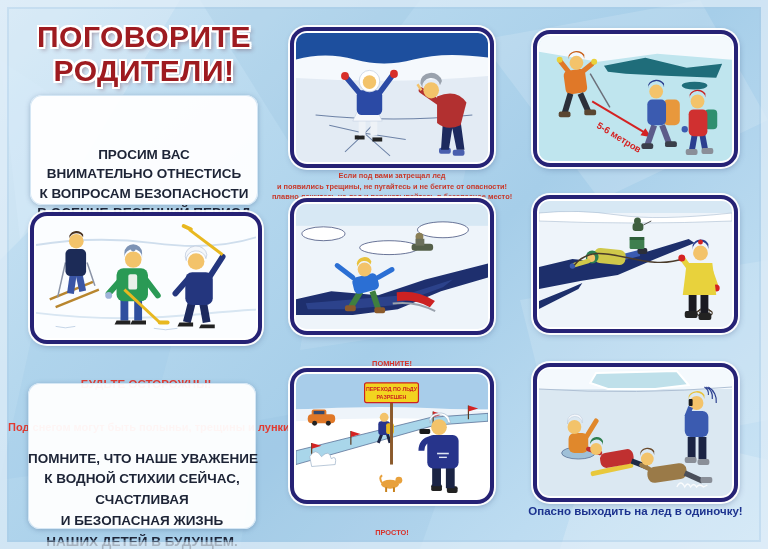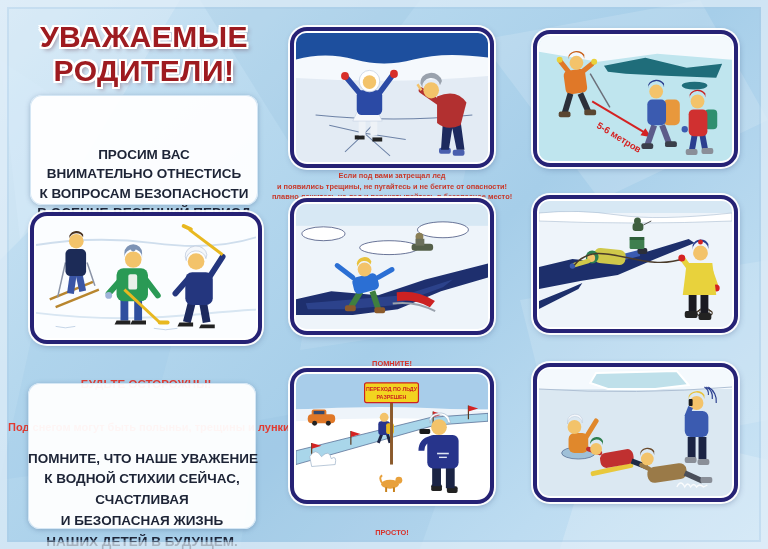--- a/index.html
+++ b/index.html
@@ -61,21 +61,21 @@
     <polygon points="200,0 420,0 300,160" fill="#8fbede" opacity=".20"></polygon>
     <polygon points="480,40 700,0 768,120 600,200" fill="#ffffff" opacity=".15"></polygon>
     <polygon points="40,300 200,240 140,460 0,480" fill="#9cc8e8" opacity=".25"></polygon>
     <polygon points="520,300 768,260 768,420 560,460" fill="#ffffff" opacity=".14"></polygon>
     <polygon points="260,420 480,380 420,549 240,549" fill="#8fbede" opacity=".18"></polygon>
     <polygon points="600,420 768,460 768,549 560,549" fill="#ffffff" opacity=".20"></polygon>
     <polygon points="0,60 90,120 20,240" fill="#d8ecfa" opacity=".40"></polygon>
     <polygon points="330,180 470,150 430,330 300,350" fill="#ffffff" opacity=".10"></polygon>
   </svg>
 
-  <div class="page-title">УВАЖАЕМЫЕ
+  <div class="page-title">ПОГОВОРИТЕ
 РОДИТЕЛИ!</div>
 
   <div class="text-box intro-box">
     <div>ПРОСИМ ВАС
 ВНИМАТЕЛЬНО ОТНЕСТИСЬ
 К ВОПРОСАМ БЕЗОПАСНОСТИ
 В ОСЕННЕ-ВЕСЕННИЙ ПЕРИОД
 ТОНКОГО ЛЬДА НА ВОДОЕМАХ</div>
   </div>
 
@@ -409,15 +409,16 @@
         <line x1="150" y1="48" x2="154" y2="38" stroke="#3b5bb0" stroke-width="5"></line>
         <rect x="148" y="42" width="24" height="26" rx="6" fill="#3b5bb0"></rect>
         <rect x="151" y="68" width="8" height="22" fill="#1b2444"></rect>
         <rect x="162" y="68" width="8" height="22" fill="#1b2444"></rect>
         <rect x="148" y="88" width="12" height="6" rx="2" fill="#8a8f98"></rect>
         <rect x="161" y="90" width="12" height="6" rx="2" fill="#8a8f98"></rect>
       </g>
       <path d="M140,118 q4,-8 8,0 q3,-6 6,0 q3,-5 6,0 q3,-4 7,0 l4,-2" stroke="#fff" stroke-width="1.3" fill="none" opacity=".85"></path>
     </svg>
   </div>
+  <div class="cap cap-r3">Опасно выходить на лед в одиночку!</div>
 
   <div class="frame"></div>
 </div>
 
 </body></html>

